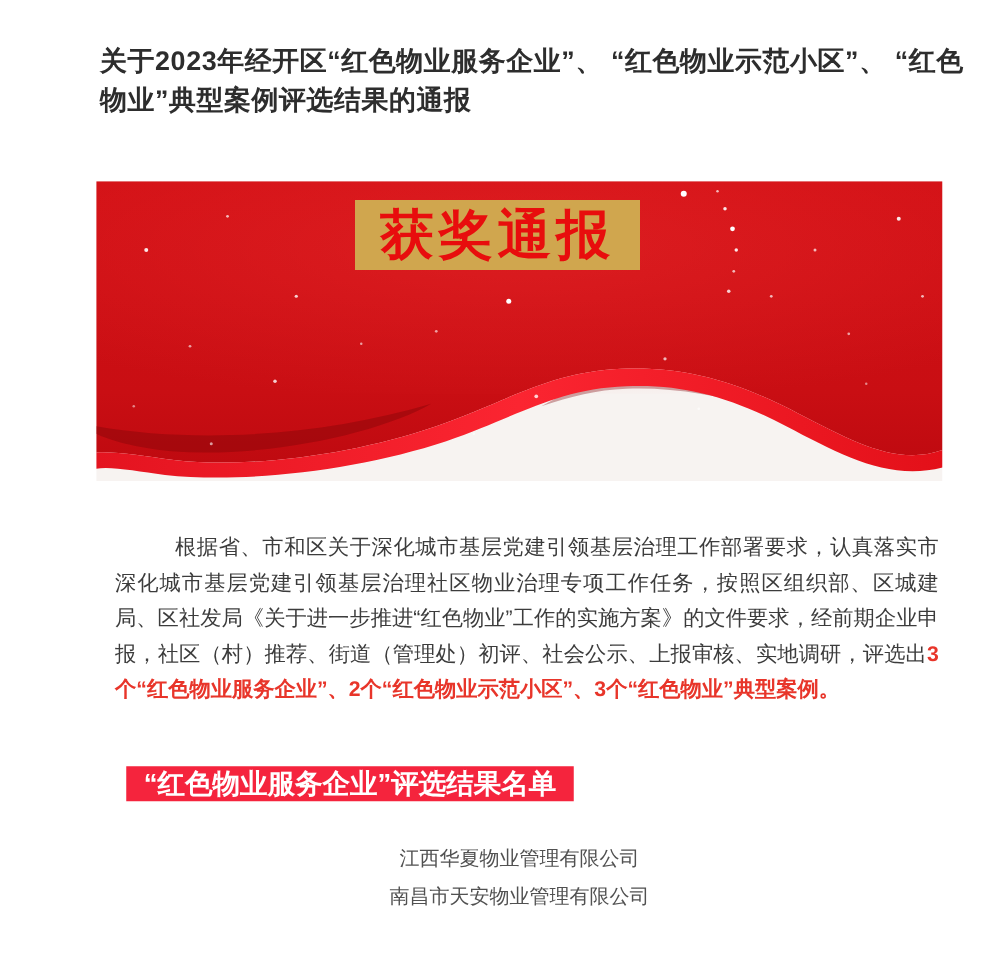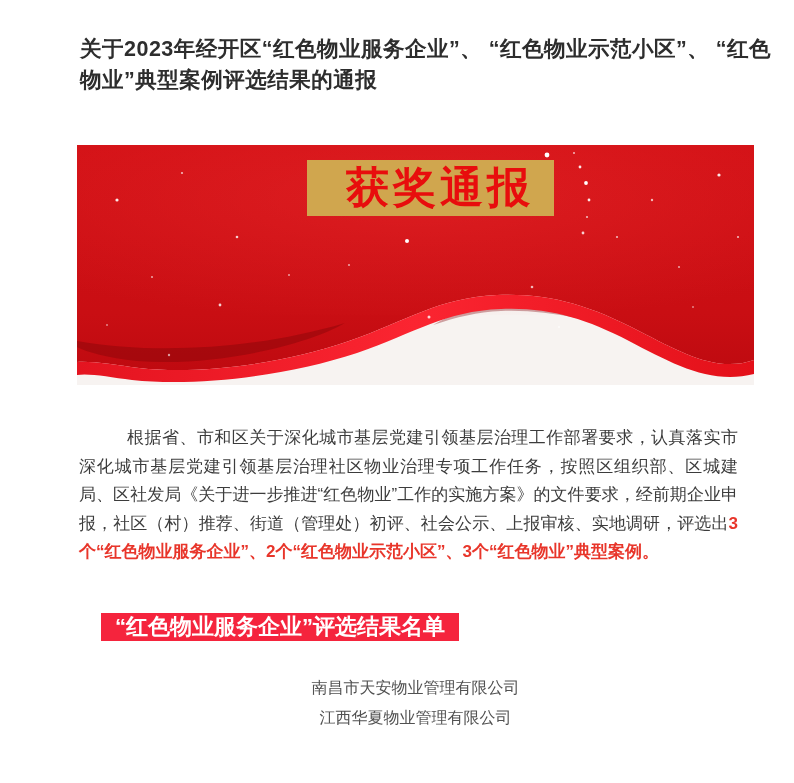--- a/index.html
+++ b/index.html
@@ -11,28 +11,28 @@
     position:absolute;left:80px;top:19px;width:702px;
     font-size:21.5px;line-height:31px;font-weight:bold;color:#2d2d2d;
     letter-spacing:0.5px;
     margin-top:15px;
   }
   .banner{
     position:absolute;left:77px;top:145px;width:677px;height:240px;
   }
   .banner svg{position:absolute;left:0;top:0;width:677px;height:240px;display:block;}
   .badge{
-    position:absolute;left:230px;top:15px;width:228px;height:56px;
+    position:absolute;left:207px;top:15px;width:228px;height:56px;
     background:#d0a64e;color:#e80d0d;
     font-family:"Liberation Serif","DejaVu Serif",serif;font-weight:bold;
     font-size:43px;letter-spacing:4px;
-    display:flex;align-items:center;justify-content:center;padding-left:19px;
+    display:flex;align-items:center;justify-content:center;
   }
   .paragraph{
-    position:absolute;left:79px;top:407px;width:659px;
+    position:absolute;left:92px;top:407px;width:659px;
     font-size:17px;line-height:28.5px;color:#3c3c3c;
     text-align:justify;text-indent:48px;
   }
   .paragraph .hl{color:#e8352a;font-weight:bold;}
   .section-label{
     position:absolute;left:101px;top:613px;height:28px;
     background:#f5243d;color:#ffffff;
     font-size:22px;font-weight:bold;line-height:28px;
     padding:0 14px;display:inline-block;white-space:nowrap;
   }
@@ -126,17 +126,17 @@
       </g>
     </svg>
     <div class="badge">获奖通报</div>
   </div>
 
   <p class="paragraph"><span>根据省、市和区关于深化城市基层党建引领基层治理工作部署要求，认真落实市深化城市基层党建引领基层治理社区物业治理专项工作任务，按照区组织部、区城建局、区社发局《关于进一步推进“红色物业”工作的实施方案》的文件要求，经前期企业申报，社区（村）推荐、街道（管理处）初评、社会公示、上报审核、实地调研，评选出</span><span class="hl">3个“红色物业服务企业”、2个“红色物业示范小区”、3个“红色物业”典型案例。</span></p>
 
   <div class="section-label">“红色物业服务企业”评选结果名单</div>
 
   <div class="companies">
+    <div class="company">江西华夏物业管理有限公司</div>
     <div class="company">南昌市天安物业管理有限公司</div>
-    <div class="company">江西华夏物业管理有限公司</div>
   </div>
 
 </div>
 
 </body></html>

